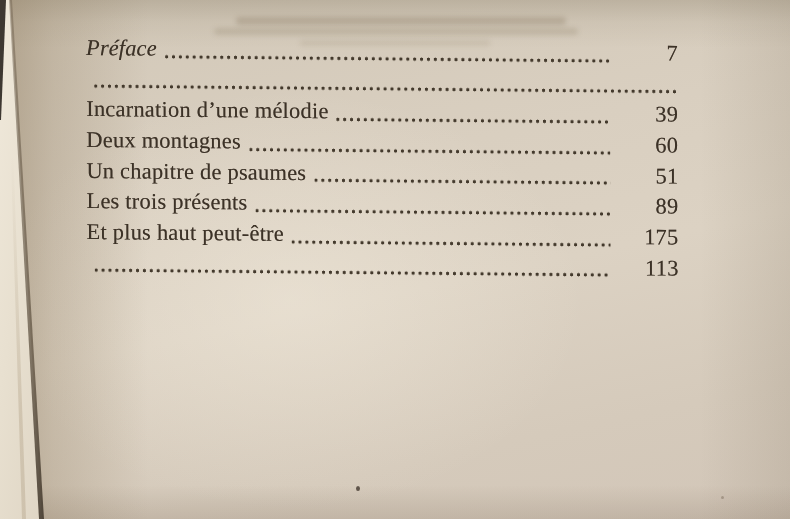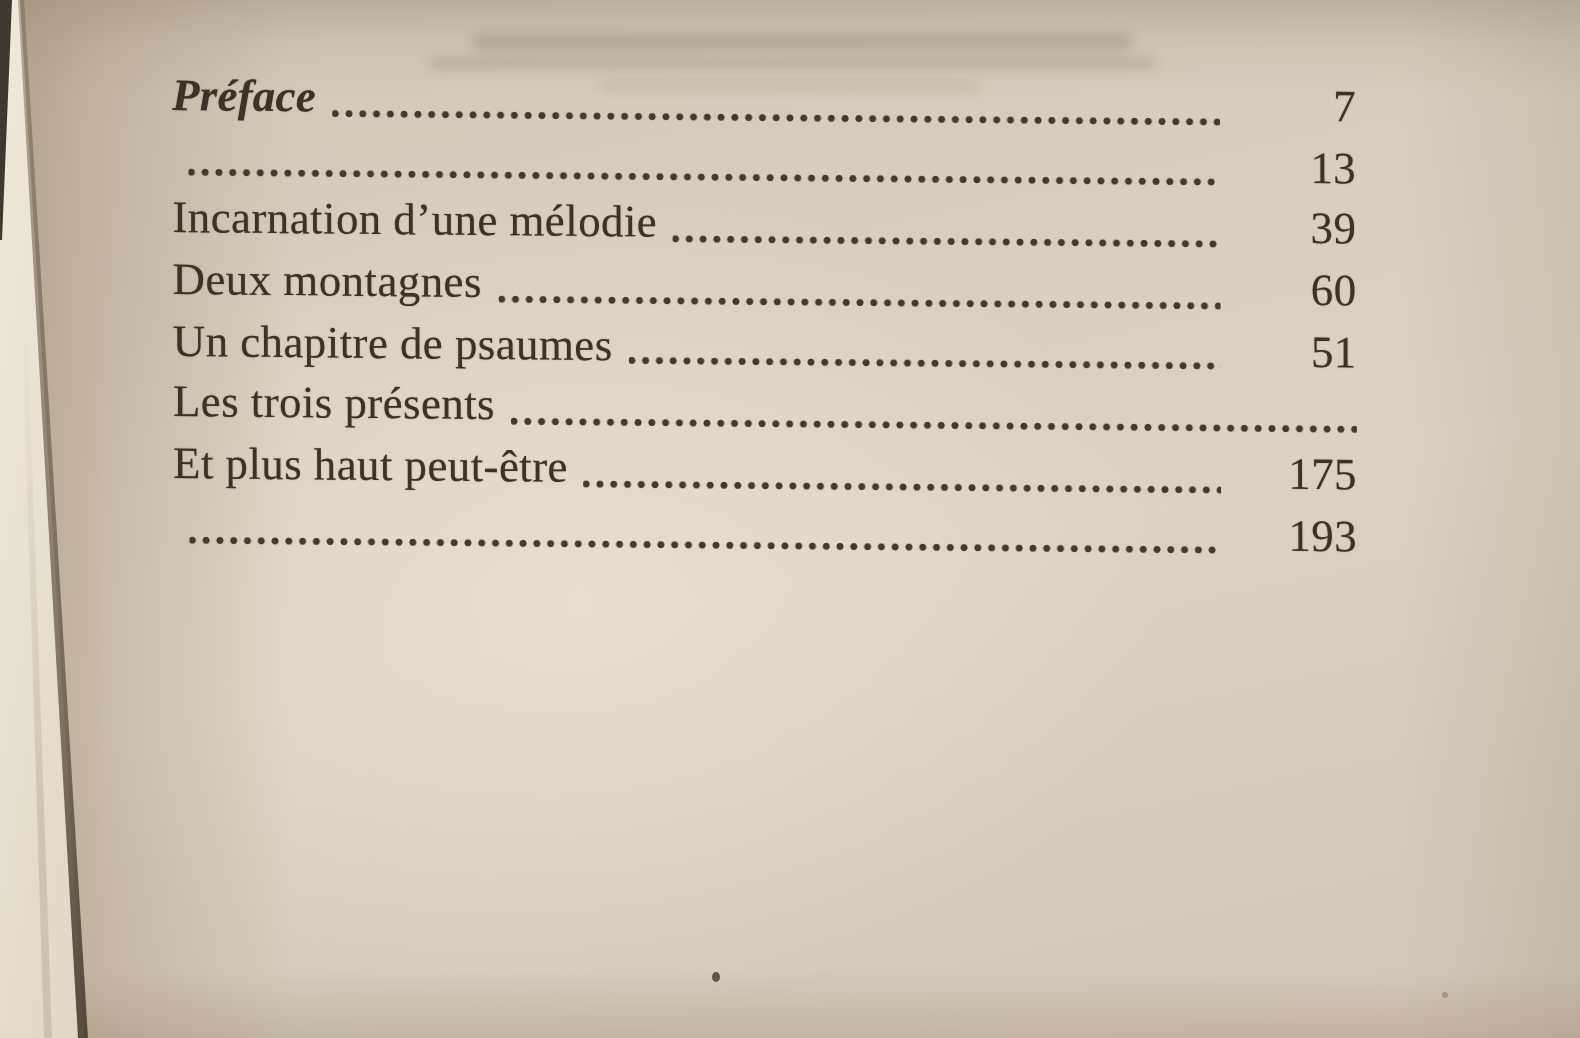--- a/index.html
+++ b/index.html
@@ -62,21 +62,21 @@
     color:#3c3227;
   }
   .toc-row{
     display:flex;align-items:baseline;
     height:30.7px;line-height:30.7px;
     font-size:22.5px;letter-spacing:.2px;
     text-shadow:0 0 .6px rgba(60,50,40,.55);
     white-space:nowrap;
   }
   .toc-title{flex:0 0 auto;}
-  .toc-title.italic{font-style:italic;letter-spacing:.1px;font-weight:bold;}
+  .toc-title.italic{font-style:italic;letter-spacing:.1px;}
   .leader{
     flex:1 1 auto;align-self:stretch;
     margin-left:8px;
     background-image:radial-gradient(circle, #43392c 1.55px, rgba(67,57,44,0) 1.95px);
     background-size:6.9px 8px;
     background-repeat:repeat-x;
     background-position:5px 18.5px;
   }
   .toc-page{flex:0 0 68px;text-align:right;}
 
@@ -104,21 +104,20 @@
   <div class="toc">
 
     <div class="toc-row">
       <span class="toc-title italic">Préface</span>
       <span class="leader"></span>
       <span class="toc-page">7</span>
     </div>
 
     <div class="toc-row">
       <span class="leader"></span>
-      <span class="toc-page">13</span>
     </div>
 
     <div class="toc-row">
       <span class="toc-title">Incarnation d’une mélodie</span>
       <span class="leader"></span>
       <span class="toc-page">39</span>
     </div>
 
     <div class="toc-row">
       <span class="toc-title">Deux montagnes</span>
@@ -128,31 +127,32 @@
 
     <div class="toc-row">
       <span class="toc-title">Un chapitre de psaumes</span>
       <span class="leader"></span>
       <span class="toc-page">51</span>
     </div>
 
     <div class="toc-row">
       <span class="toc-title">Les trois présents</span>
       <span class="leader"></span>
+      <span class="toc-page">89</span>
     </div>
 
     <div class="toc-row">
       <span class="toc-title">Et plus haut peut-être</span>
       <span class="leader"></span>
       <span class="toc-page">175</span>
     </div>
 
     <div class="toc-row">
       <span class="leader"></span>
-      <span class="toc-page">193</span>
+      <span class="toc-page">113</span>
     </div>
 
   </div>
 
   <div class="speck-1"></div>
   <div class="speck-2"></div>
 
 </div>
 
 </body></html>

